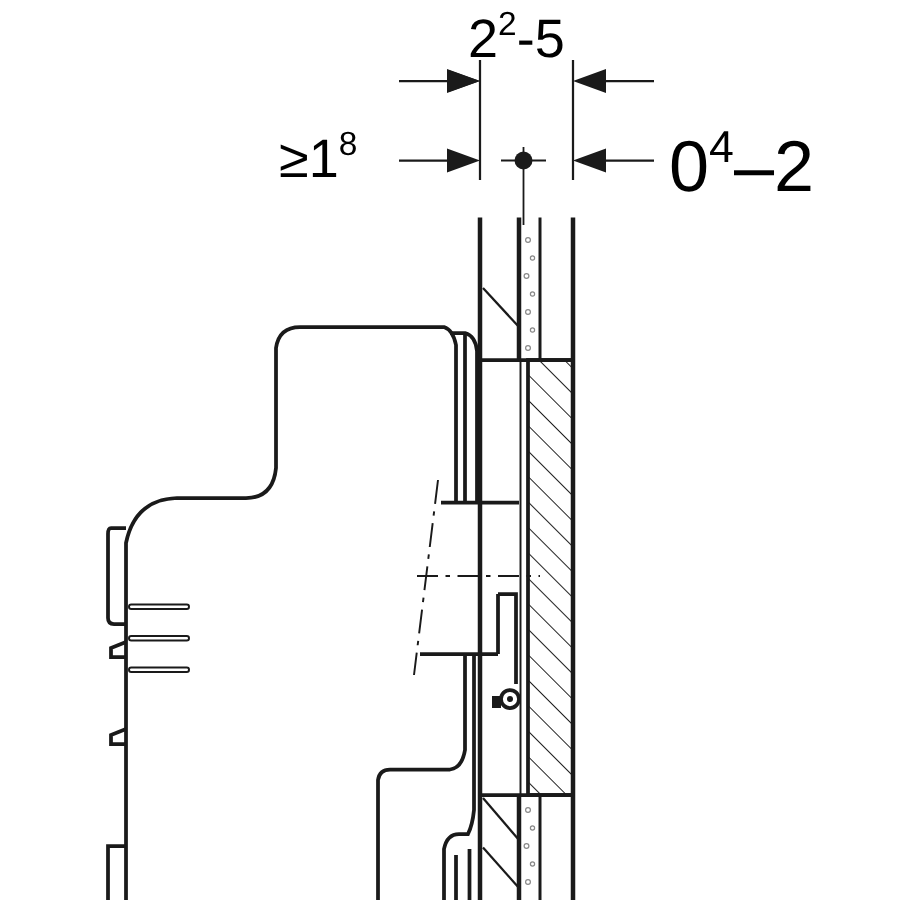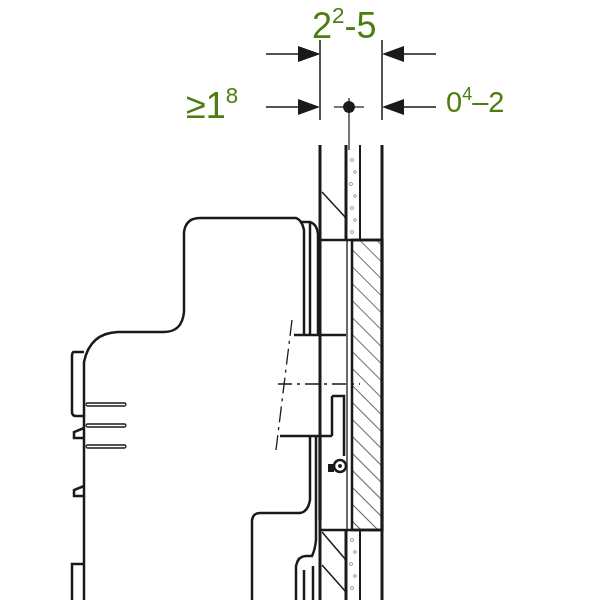--- a/index.html
+++ b/index.html
@@ -1,22 +1,22 @@
 <!DOCTYPE html>
 <html><head>
 <meta charset="utf-8">
 <style>
   html, body { margin: 0; padding: 0; background: #ffffff; }
   body { width: 600px; height: 600px; overflow: hidden; position: relative; font-family: "Liberation Sans", sans-serif; }
   #drawing { position: absolute; left: 0; top: 0; width: 600px; height: 600px; }
-  .lbl { position: absolute; color: #4d7c0f; font-family: "Liberation Sans", sans-serif; white-space: nowrap; line-height: 1; }
+  .lbl { position: absolute; color: #000000; font-family: "Liberation Sans", sans-serif; white-space: nowrap; line-height: 1; }
   .lbl sup { font-size: 62%; position: relative; top: -0.15em; vertical-align: top; }
   #dim-top { left: 312px; top: 8px; font-size: 36px; }
   #dim-left { left: 186px; top: 88px; font-size: 36px; }
-  #dim-right { left: 446px; top: 88px; font-size: 29px; }
+  #dim-right { left: 446px; top: 88px; font-size: 48px; }
   .stroke { stroke: #1a1a1a; fill: none; }
 </style>
 </head>
 <body>
 
 <svg id="drawing" viewBox="0 0 600 600" xmlns="http://www.w3.org/2000/svg">
   <defs>
     <pattern id="hatch" patternUnits="userSpaceOnUse" width="12" height="12" patternTransform="rotate(-45)">
       <line x1="0" y1="0" x2="0" y2="12" stroke="#1a1a1a" stroke-width="1.3"></line>
     </pattern>

